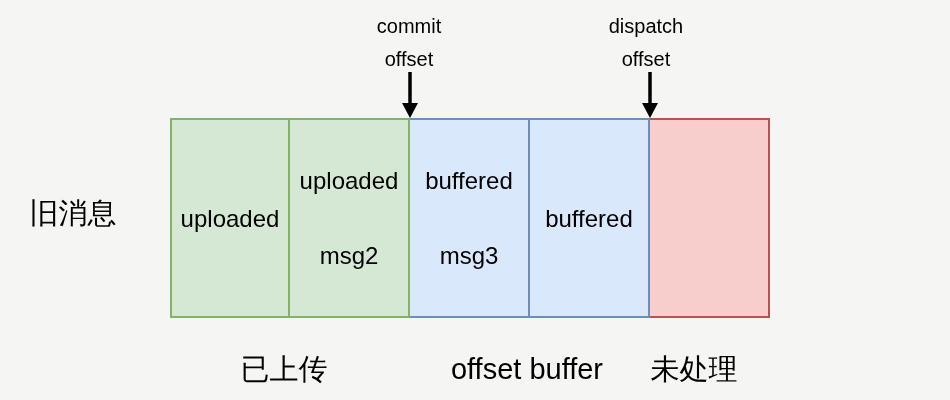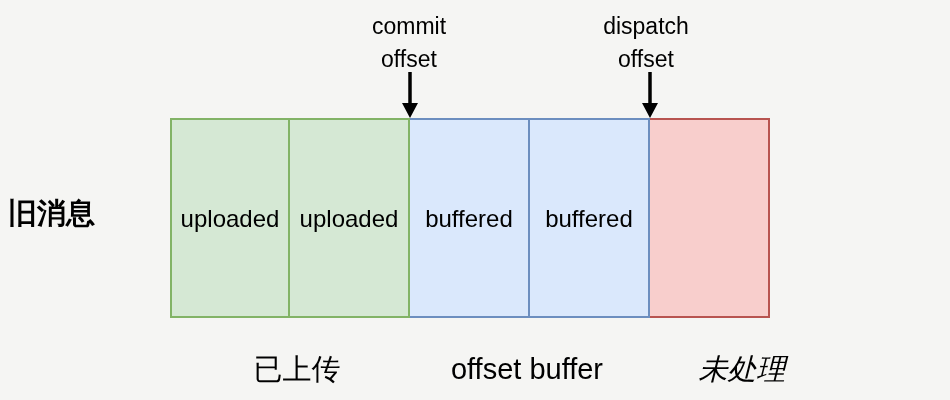--- a/index.html
+++ b/index.html
@@ -42,33 +42,33 @@
     line-height: 31px;
     gap: 44px;
   }
   .cell:first-child {
     border-left: 2px solid #888;
   }
   
   .side-label {
     position: absolute;
     width: 130px;
+    text-align: center;
     font-size: 29px;
     line-height: 34px;
-    font-weight: bold;
   }
   .side-label.left  { left: 8px;  top: 196px; }
   .side-label.right { left: 820px; top: 203px; }
   
   .marker-label {
     position: absolute;
     top: 10px;
     width: 180px;
     text-align: center;
-    font-size: 23px;
+    font-size: 20px;
     line-height: 33px;
   }
   .marker-label.commit   { left: 319px; }
   .marker-label.dispatch { left: 556px; }
   
   .arrow {
     position: absolute;
     top: 70px;
     width: 24px;
     height: 50px;
@@ -76,23 +76,23 @@
   .arrow.commit   { left: 398px; }
   .arrow.dispatch { left: 638px; }
   
   .section-label {
     position: absolute;
     top: 352px;
     text-align: center;
     font-size: 29px;
     line-height: 34px;
   }
-  .section-label.uploaded      { left: 217px; width: 160px; }
+  .section-label.uploaded      { left: 204px; width: 160px; }
   .section-label.upload-buffer { left: 427px; width: 200px; }
-  .section-label.unprocessed   { left: 662px; width: 160px; font-style: italic; }
+  .section-label.unprocessed   { left: 614px; width: 160px; }
 </style>
 </head>
 <body style="background-color: rgb(245, 245, 243);">
 
 <div class="canvas">
 
   <div class="side-label left">旧消息</div>
 
   <div class="marker-label commit">
     <div>commit</div>
@@ -111,23 +111,25 @@
     <line x1="12" y1="2" x2="12" y2="34" stroke="#000" stroke-width="3.5"></line>
     <polygon points="4,33 20,33 12,48" fill="#000"></polygon>
   </svg>
 
   <div class="queue">
     <div class="cell" style="background-color: rgb(213, 232, 212); border-color: rgb(130, 179, 102);">
       <div>uploaded</div>
     </div>
     <div class="cell" style="background-color: rgb(213, 232, 212); border-color: rgb(130, 179, 102);">
       <div>uploaded</div>
+      <div>msg2</div>
     </div>
     <div class="cell" style="background-color: rgb(218, 232, 252); border-color: rgb(108, 142, 191);">
       <div>buffered</div>
+      <div>msg3</div>
     </div>
     <div class="cell" style="background-color: rgb(218, 232, 252); border-color: rgb(108, 142, 191);">
       <div>buffered</div>
     </div>
     <div class="cell" style="background-color: rgb(248, 206, 204); border-color: rgb(184, 84, 80);">
       <div></div>
       <div></div>
     </div>
   </div>
 

